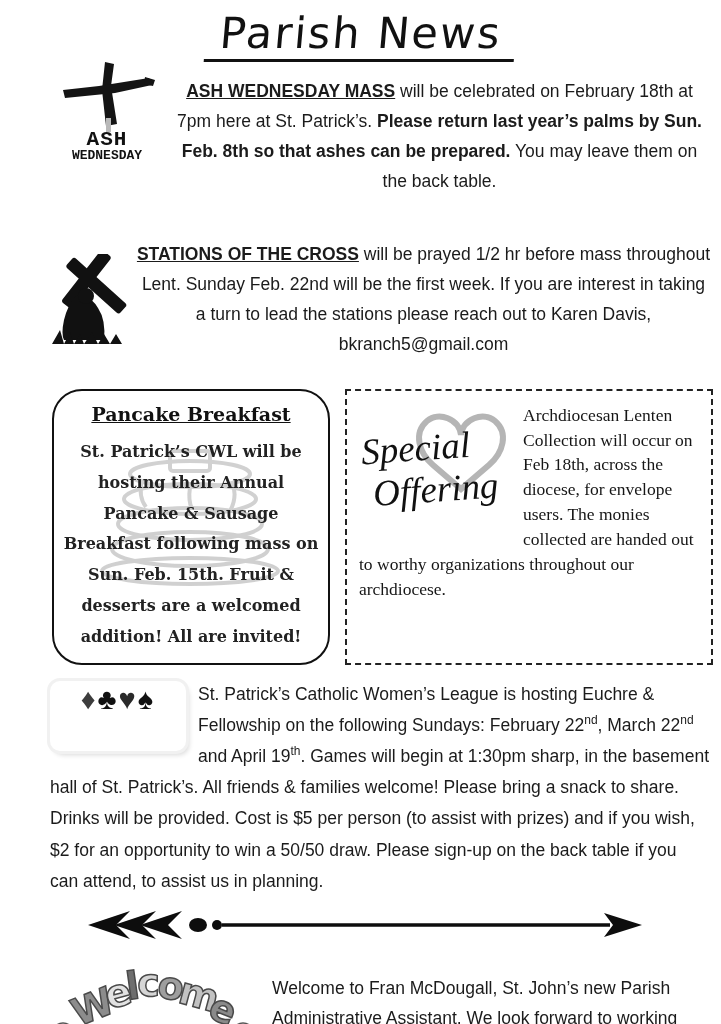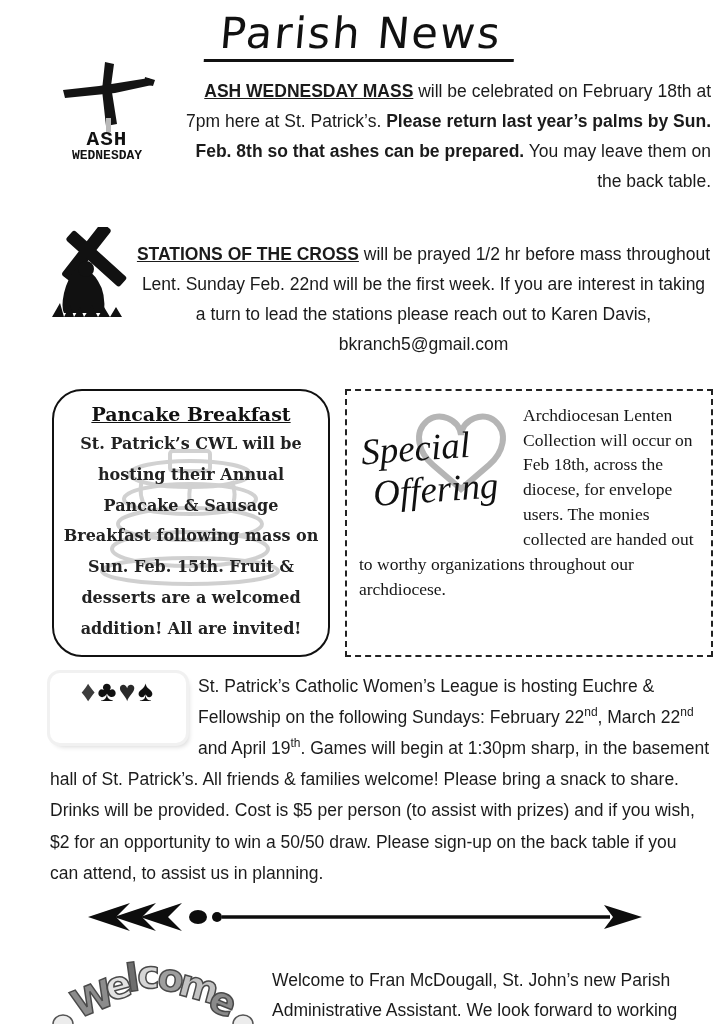--- a/index.html
+++ b/index.html
@@ -24,40 +24,40 @@
   .bold { font-weight:700; }
   .bu { font-weight:700; text-decoration:underline; }
 
   
   .ash-row { display:flex; margin:-6px 10px 0 46px; align-items:flex-start; }
   .ash-art { width:122px; flex:0 0 122px; text-align:center; padding-top:4px; }
   .ash-caption { font-family:Liberation Mono, monospace; font-weight:700; color:#111;
                  line-height:0.95; margin-top:-6px; }
   .ash-caption .l1 { font-size:21px; letter-spacing:1px; display:block; }
   .ash-caption .l2 { font-size:13px; letter-spacing:0; display:block;text-align:center; }
-  .ash-row .txt { flex:1; text-align:right; padding-top:2px; }
-
-  
-  .stations-row { display:flex; margin:8px 10px 0 46px; align-items:flex-start; }
+  .ash-row .txt { flex:1; text-align:center; padding-top:2px; }
+
+  
+  .stations-row { display:flex; margin:8px 10px 0 46px; align-items:center; }
   .stations-art { width:90px; flex:0 0 90px; padding-top:6px; }
   .stations-row .txt { flex:1; text-align:center; }
 
   
   .two-col { display:flex; margin:12px 8px 0 52px; gap:15px; }
   .pancake-card {
     width:278px; flex:0 0 278px; min-height:200px;
     border:2.5px solid #111; border-radius:30px;
     position:relative; text-align:center; padding:12px 8px 10px 8px;
     font-family:"DejaVu Serif", serif; overflow:hidden;
   }
   .pancake-card .wm { position:absolute; left:28px; top:38px; z-index:0; opacity:0.9; }
   .pancake-head { position:relative; z-index:1; font-size:19px; font-weight:700;
                   text-decoration:underline; color:#111; }
   .pancake-body { position:relative; z-index:1; font-size:16px; font-weight:700;
-                  line-height:1.93; margin-top:4px; color:#222; }
+                  line-height:1.93; margin-top:12px; color:#222; }
 
   .special-card {
     flex:1; min-height:205px; border:2px dashed #222;
     padding:12px 12px 8px 12px;
     font-family:"Liberation Serif", serif; font-size:17.5px; line-height:1.42;
     color:#161616;
   }
   .so-logo { float:left; width:158px; height:120px; position:relative;
              margin:18px 6px 0 0; }
   .so-heart { position:absolute; top:-14px; left:52px; z-index:0; }

